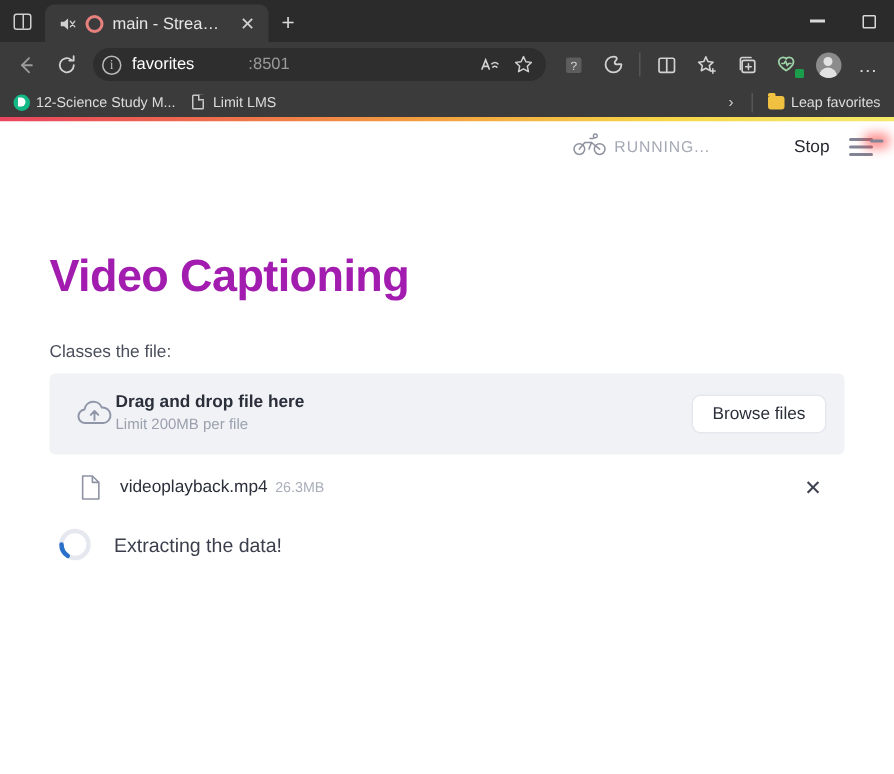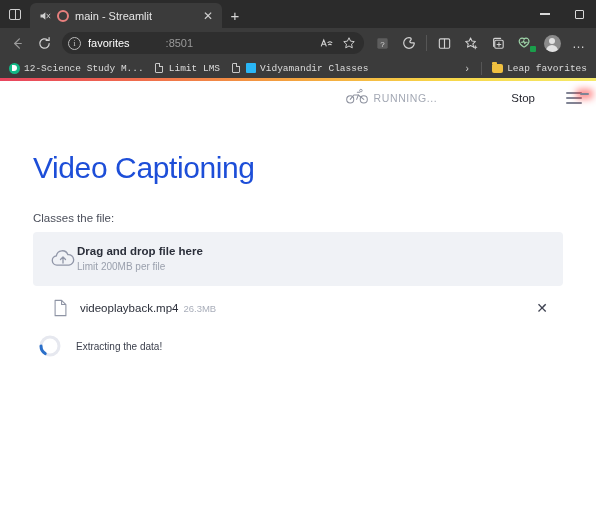--- a/index.html
+++ b/index.html
@@ -23,21 +23,21 @@
     width: 30px; height: 28px; display: flex; align-items: center; justify-content: center;
   }
   .tab-search-glyph {
     width: 12px; height: 11px; border: 1.4px solid #cfcfcf; border-radius: 2px; position: relative;
   }
   .tab-search-glyph::after {
     content: ""; position: absolute; left: 2px; top: 0px; bottom: 0px; width: 2.5px;
     border-right: 1.4px solid #cfcfcf;
   }
   .tab {
-    height: 25px; width: 192px; background: #3b3b3b; border-radius: 6px 6px 0 0;
+    height: 25px; width: 149px; background: #3b3b3b; border-radius: 6px 6px 0 0;
     display: flex; align-items: center; gap: 6px; padding: 0 6px 0 8px; position: relative;
   }
   .tab-mute-icon { width: 13px; height: 13px; display: flex; align-items: center; justify-content: center; flex: 0 0 13px; }
   .tab-favicon {
     width: 12px; height: 12px; border-radius: 50%; border: 2.5px solid #e8807e;
     background: #3b3b3b; flex: 0 0 12px;
   }
   .tab-title { flex: 1; color: #e6e6e6; font-size: 11px; white-space: nowrap; overflow: hidden; text-overflow: ellipsis; }
   .tab-close { width: 16px; height: 16px; display: flex; align-items: center; justify-content: center; color: #cfcfcf; font-size: 12px; line-height: 1; }
   .new-tab { width: 26px; height: 25px; display: flex; align-items: center; justify-content: center; color: #d8d8d8; font-size: 15px; }
@@ -75,21 +75,21 @@
   }
   .avatar::before { content:""; position:absolute; width:6px; height:6px; border-radius:50%; background:#e2e2e2; left:5.5px; top:3px; }
   .avatar::after { content:""; position:absolute; width:12px; height:8px; border-radius:6px 6px 0 0; background:#e2e2e2; left:2.5px; top:10.5px; }
   .green-dot { position: absolute; right: 2px; bottom: 3px; width: 6px; height: 6px; background: #1a9e4b; border-radius: 1px; }
 
   
   .bookmarks {
     height: 20px; background: #3b3b3b; display: flex; align-items: center;
     padding: 0 5px; gap: 2px; flex: 0 0 20px; font-size: 9.5px; color: #dcdcdc;
   }
-  .bm { display: flex; align-items: center; gap: 4px; padding: 1px 4px; border-radius: 3px; white-space: nowrap; font-family: Liberation Mono, monospace; }
+  .bm { display: flex; align-items: center; gap: 4px; padding: 1px 4px; border-radius: 3px; white-space: nowrap; }
   .bm-label { font-size: 9.5px; color: #dcdcdc; }
   .bm-ico { width: 11px; height: 11px; flex: 0 0 11px; display: flex; align-items: center; justify-content: center; }
   .ico-page { width: 8px; height: 10px; border: 1px solid #c8c8c8; border-radius: 1px; position: relative; }
   .ico-page::after { content:""; position:absolute; top:-1px; right:-1px; width:3px; height:3px; background:#3b3b3b; border-left:1px solid #c8c8c8; border-bottom:1px solid #c8c8c8; }
   .ico-green { width: 11px; height: 11px; border-radius: 50%; background: #12b886; position: relative; }
   .ico-green::after { content:""; position:absolute; left:3px; top:2.5px; width:5px; height:6px; background:#fff; border-radius: 0 3px 3px 0; }
   .ico-blue { width: 10px; height: 10px; background: #29b6f6; border-radius: 1px; }
   .ico-folder { width: 11px; height: 9px; background: #f0c040; border-radius: 1px 2px 2px 2px; position: relative; }
   .ico-folder::before { content:""; position:absolute; top:-2px; left:0; width:5px; height:2px; background:#f0c040; border-radius:1px 1px 0 0; }
   .bm-overflow { width: 16px; display: flex; align-items: center; justify-content: center; color: #cfcfcf; font-size: 10px; }
@@ -97,41 +97,41 @@
   .bm-spacer { flex: 1; }
 
   
   .page { flex: 1; background: #ffffff; position: relative; overflow: hidden; }
   .grad-bar {
     height: 3px; width: 100%;
     background: linear-gradient(to right, #e8455f 0%, #ef6a4d 22%, #f3a03f 48%, #f7d648 74%, #f5ea6a 100%);
   }
   .st-header {
     height: 34px; display: flex; align-items: center; justify-content: flex-end;
-    gap: 24px; padding: 0 10px; background: #ffffff;
+    gap: 6px; padding: 0 10px; background: #ffffff;
   }
   .running-wrap { display: flex; align-items: center; gap: 6px; }
   .running-text { font-size: 10.5px; color: #a3a8b4; letter-spacing: .6px; }
   .stop-btn {
     font-size: 11.5px; color: #262730; padding: 2px 5px; border-radius: 4px; background: transparent; margin-left: 45px;
   }
   .hamburger { width: 22px; height: 22px; position: relative; display: flex; flex-direction: column; justify-content: center; gap: 3px; padding: 0 2px; }
   .hamburger span { display: block; height: 2px; background: #808495; border-radius: 1px; }
   .hamburger span:nth-child(1) { width: 16px; }
   .hamburger span:nth-child(2) { width: 16px; }
   .hamburger span:nth-child(3) { width: 16px; }
   .ham-dot {
     position: absolute; right: -3px; top: 6px; width: 9px; height: 9px; border-radius: 50%;
     background: #ff2b2b; box-shadow: 0 0 7px 4px rgba(255,43,43,0.55);
   }
 
   .content { padding: 0 33px; }
   .app-title {
-    font-size: 30px; font-weight: normal; color: #1d4ed8; letter-spacing: -0.4px;
-    margin-top: 36px; margin-bottom: 0;
+    font-size: 30px; font-weight: bold; color: #a21caf; letter-spacing: -0.4px;
+    margin-top: 53px; margin-bottom: 0;
   }
   .upload-label { font-size: 11.5px; color: #4a4e5a; margin-top: 27px; margin-bottom: 8px; }
 
   .dropzone {
     background: #f0f2f6; border-radius: 4px; height: 54px;
     display: flex; align-items: center; padding: 0 12px 0 16px; 
   }
   .cloud-icon { width: 28px; height: 28px; flex: 0 0 28px; color: #9096a8; }
   .dz-texts { flex: 1; min-width: 0; }
   .dz-main { font-size: 11.5px; font-weight: bold; color: #2b2f3a; line-height: 1.35; }
@@ -146,21 +146,21 @@
     padding: 0 12px 0 20px; margin-top: 4px;
   }
   .file-icon { width: 15px; height: 18px; flex: 0 0 15px; color: #8e94a4; }
   .file-name { font-size: 11.5px; color: #2b2f3a; }
   .file-size { font-size: 9.5px; color: #a9aeba; margin-left: 5px; }
   .file-meta { flex: 1; display: flex; align-items: baseline; min-width: 0; }
   .file-close { width: 18px; height: 18px; display: flex; align-items: center; justify-content: center; color: #3f4352; font-size: 14px; line-height: 1; }
 
   .status-row { display: flex; align-items: center; gap: 14px; margin-top: 8px; padding-left: 5px; }
   .spinner { width: 24px; height: 24px; flex: 0 0 24px; }
-  .status-text { font-size: 10px; color: #3b3f4c; }
+  .status-text { font-size: 13px; color: #3b3f4c; }
 </style>
 </head>
 <body>
 
 <div class="browser">
 
   <div class="titlebar">
     <div class="tab-search-btn">
       <div class="tab-search-glyph"></div>
     </div>
@@ -268,29 +268,20 @@
       <span class="bm-ico">
           <span class="ico-green"></span>
         </span>
       <span class="bm-label">12-Science Study M...</span>
     </div>
     <div class="bm">
       <span class="bm-ico">
           <span class="ico-page"></span>
         </span>
       <span class="bm-label">Limit LMS</span>
-    </div>
-    <div class="bm">
-      <span class="bm-ico">
-          <span class="ico-page"></span>
-        </span>
-      <span class="bm-ico">
-          <span class="ico-blue"></span>
-        </span>
-      <span class="bm-label">Vidyamandir Classes</span>
     </div>
     <div class="bm-spacer"></div>
     <div class="bm-overflow">›</div>
     <div class="bm-sep"></div>
     <div class="bm">
       <span class="bm-ico">
           <span class="ico-folder"></span>
         </span>
       <span class="bm-label">Leap favorites</span>
     </div>
@@ -330,20 +321,21 @@
         <span class="cloud-icon">
           <svg width="28" height="28" viewBox="0 0 30 30">
             <path d="M8.4 21.5a4.9 4.9 0 0 1-.5-9.77 6.4 6.4 0 0 1 12.35-1.33 4.6 4.6 0 0 1 1.15 11.1z" stroke="#9096a8" stroke-width="1.4" fill="none" stroke-linejoin="round"></path>
             <path d="M15 19.3v-6.2M12.3 15.6L15 12.9l2.7 2.7" stroke="#9096a8" stroke-width="1.4" fill="none" stroke-linecap="round" stroke-linejoin="round"></path>
           </svg>
         </span>
         <div class="dz-texts">
           <div class="dz-main">Drag and drop file here</div>
           <div class="dz-sub">Limit 200MB per file</div>
         </div>
+        <button class="browse-btn">Browse files</button>
       </div>
 
       <div class="file-row">
         <span class="file-icon">
           <svg width="15" height="18" viewBox="0 0 16 20">
             <path d="M2 1.5h7.2L14 6.2V18.5H2z" stroke="#8e94a4" stroke-width="1.2" fill="none" stroke-linejoin="round"></path>
             <path d="M9.2 1.5v4.7H14" stroke="#8e94a4" stroke-width="1.2" fill="none" stroke-linejoin="round"></path>
           </svg>
         </span>
         <div class="file-meta">

